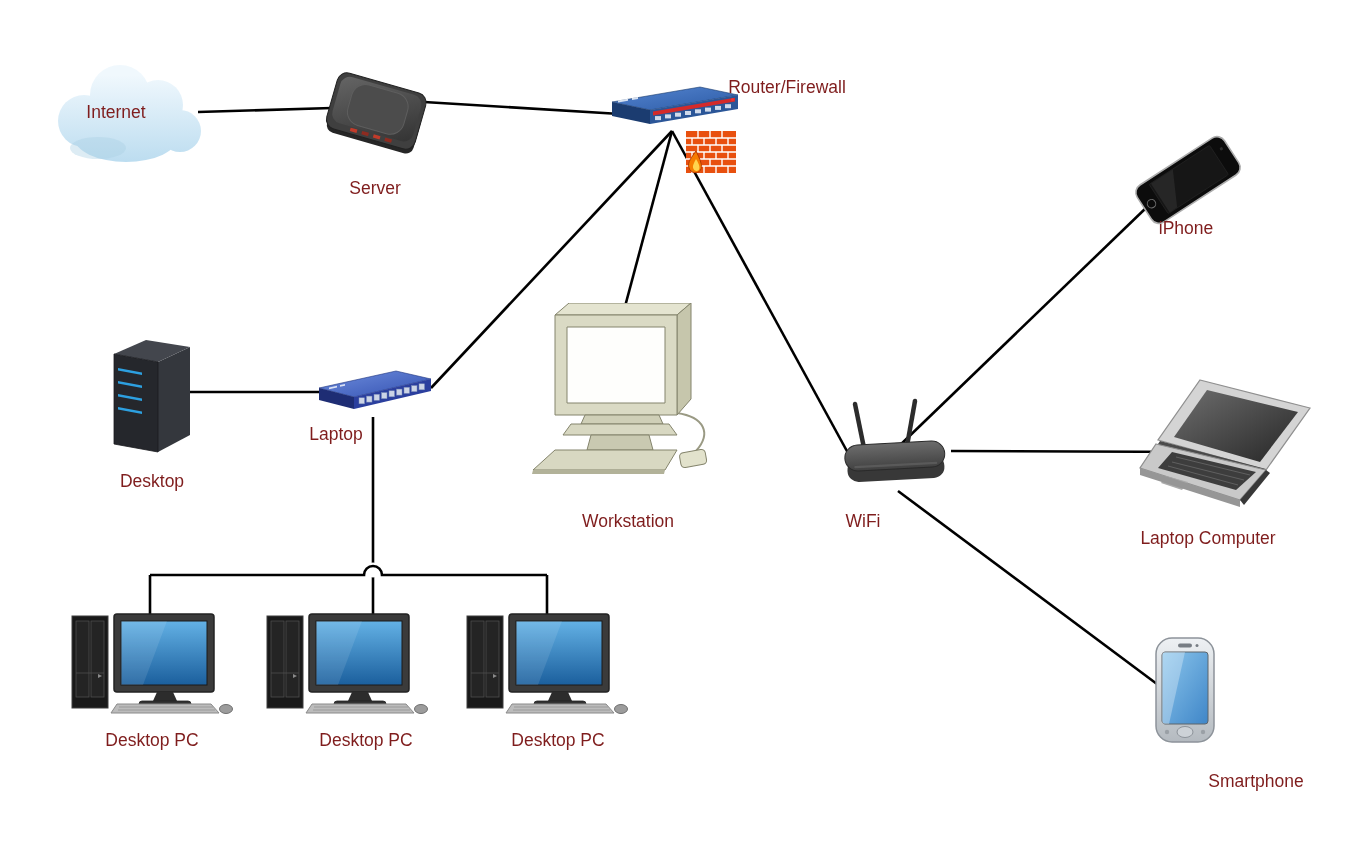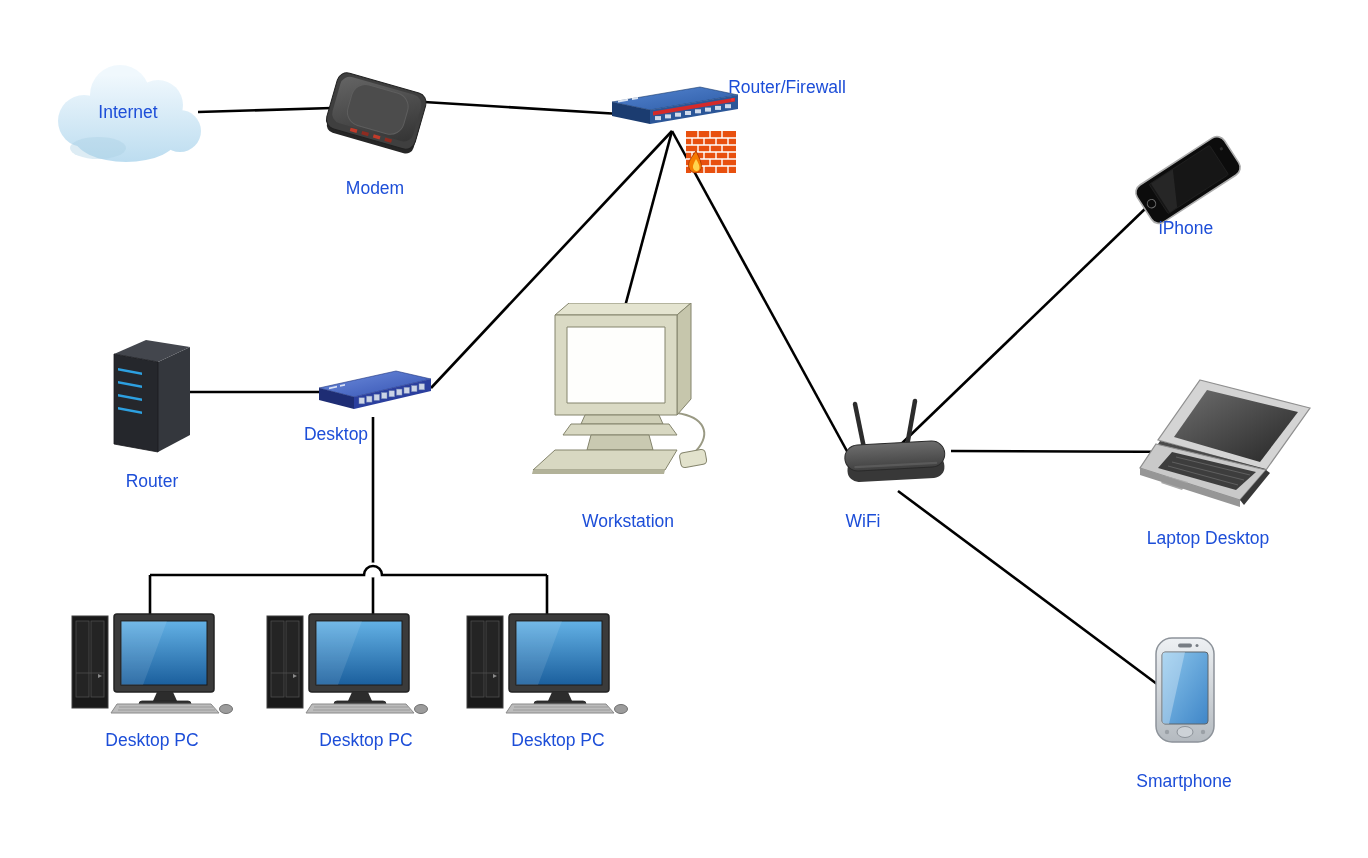--- a/index.html
+++ b/index.html
@@ -4,21 +4,21 @@
 <style>
   html,body{margin:0;padding:0;background:#ffffff;}
   .canvas{
     position:relative;width:1368px;height:858px;background:#ffffff;
     font-family:"Liberation Sans",sans-serif;overflow:hidden;
   }
   .edges{position:absolute;left:0;top:0;}
   .art{position:absolute;}
   .node-label{
     position:absolute;transform:translateX(-50%);
-    font-size:17.5px;color:#1d4ed8;white-space:nowrap;line-height:1.15;
+    font-size:17.5px;color:#7f1d1d;white-space:nowrap;line-height:1.15;
   }
 </style>
 </head>
 <body>
 
 <div class="canvas">
 
   <svg width="0" height="0" style="position:absolute" aria-hidden="true">
     <defs>
       <linearGradient id="gCloud" gradientUnits="userSpaceOnUse" x1="0" y1="20" x2="0" y2="112">
@@ -86,37 +86,37 @@
       <g>
         <circle cx="42" cy="66" r="26" fill="url(#gCloud)"></circle>
         <circle cx="78" cy="40" r="30" fill="url(#gCloud)"></circle>
         <circle cx="116" cy="50" r="25" fill="url(#gCloud)"></circle>
         <circle cx="138" cy="76" r="21" fill="url(#gCloud)"></circle>
         <ellipse cx="84" cy="82" rx="52" ry="25" fill="url(#gCloud)"></ellipse>
         <ellipse cx="56" cy="93" rx="28" ry="11" fill="#a9cfe4" opacity="0.4"></ellipse>
       </g>
     </svg>
   </div>
-  <div class="node-label" style="left:128px;top:102px">Internet</div>
+  <div class="node-label" style="left:116px;top:102px">Internet</div>
 
   <div class="art" style="left:316px;top:70px">
     <svg width="120" height="88">
       <g transform="rotate(16 60 42)">
         <rect x="16" y="34" width="90" height="40" rx="8" fill="#262626"></rect>
         <rect x="14" y="12" width="92" height="58" rx="10" fill="#3f3f3f" stroke="#222222"></rect>
         <rect x="18" y="15" width="84" height="48" rx="10" fill="url(#gModemTop)"></rect>
         <rect x="32" y="18" width="58" height="42" rx="14" fill="#4c4c4c" stroke="#5e5e5e"></rect>
         <rect x="40" y="64" width="7" height="3.5" fill="#c23b2a"></rect>
         <rect x="52" y="64" width="7" height="3.5" fill="#8e2b20"></rect>
         <rect x="64" y="64" width="7" height="3.5" fill="#c23b2a"></rect>
         <rect x="76" y="64" width="7" height="3.5" fill="#8e2b20"></rect>
       </g>
     </svg>
   </div>
-  <div class="node-label" style="left:375px;top:178px">Modem</div>
+  <div class="node-label" style="left:375px;top:178px">Server</div>
 
   <div class="art" style="left:608px;top:84px">
     <svg width="132" height="52">
       <polygon points="4,18 92,3 130,11 42,26" fill="url(#gRouterTop)" stroke="#17396b" stroke-width="0.6"></polygon>
       <polygon points="4,18 42,26 42,40 4,32" fill="#1b3c70"></polygon>
       <polygon points="42,26 130,11 130,25 42,40" fill="#2b5698"></polygon>
       <polygon points="45,27.6 127,13.8 127,17.6 45,31.4" fill="#d42a2a"></polygon>
       <g fill="#d9e2f0" opacity="0.95">
         <rect x="47" y="32.1" width="6" height="4"></rect>
           <rect x="57" y="30.4" width="6" height="4"></rect>
@@ -189,21 +189,21 @@
       <polygon points="8,20 40,6 84,13 52,28" fill="#43464d"></polygon>
       <polygon points="8,20 52,28 52,118 8,110" fill="#25272c" stroke="#191a1e" stroke-width="0.8"></polygon>
       <g fill="#2da0e0">
         <polygon points="12,34 36,38.4 36,41 12,36.6"></polygon>
         <polygon points="12,47 36,51.4 36,54 12,49.6"></polygon>
         <polygon points="12,60 36,64.4 36,67 12,62.6"></polygon>
         <polygon points="12,73 36,77.4 36,80 12,75.6"></polygon>
       </g>
     </svg>
   </div>
-  <div class="node-label" style="left:152px;top:471px">Router</div>
+  <div class="node-label" style="left:152px;top:471px">Desktop</div>
 
   <div class="art" style="left:316px;top:364px">
     <svg width="118" height="58">
       <polygon points="3,24 80,7 115,15 38,33" fill="url(#gSwitchTop)" stroke="#1c337e" stroke-width="0.6"></polygon>
       <polygon points="3,24 38,33 38,45 3,36" fill="#1e2d74"></polygon>
       <polygon points="38,33 115,15 115,27 38,45" fill="#2b3f9e"></polygon>
       <g fill="#ccd4e6" stroke="#7a8cb8" stroke-width="0.5">
         <rect x="43" y="33.8" width="5.5" height="6"></rect>
           <rect x="50.5" y="32.1" width="5.5" height="6"></rect>
         <rect x="58" y="30.3" width="5.5" height="6"></rect>
@@ -211,21 +211,21 @@
         <rect x="73" y="26.8" width="5.5" height="6"></rect>
           <rect x="80.5" y="25.1" width="5.5" height="6"></rect>
         <rect x="88" y="23.3" width="5.5" height="6"></rect>
           <rect x="95.5" y="21.6" width="5.5" height="6"></rect>
         <rect x="103" y="19.8" width="5.5" height="6"></rect>
       </g>
       <polygon points="13,23.5 21,21.8 21,23.6 13,25.3" fill="#e8ecf8" opacity="0.9"></polygon>
       <polygon points="24,21 29,20 29,21.8 24,22.8" fill="#e8ecf8" opacity="0.9"></polygon>
     </svg>
   </div>
-  <div class="node-label" style="left:336px;top:424px">Desktop</div>
+  <div class="node-label" style="left:336px;top:424px">Laptop</div>
 
   <div class="art" style="left:528px;top:303px">
     <svg width="186" height="172">
       <g stroke="#84846c" stroke-width="1" stroke-linejoin="round">
         <path d="M149,110 C176,114 184,130 168,148" fill="none" stroke="#9a9a84" stroke-width="2"></path>
         <polygon points="27,12 41,0 163,0 149,12" fill="#e4e4d0"></polygon>
         <polygon points="149,12 163,0 163,96 149,112" fill="#c6c6ac"></polygon>
         <rect x="27" y="12" width="122" height="100" fill="#dadac4"></rect>
         <rect x="39" y="24" width="98" height="76" fill="#fefefc"></rect>
         <polygon points="57,112 131,112 135,121 53,121" fill="#cfcfb7"></polygon>
@@ -262,21 +262,21 @@
       <g stroke="#606060" stroke-width="1">
         <path d="M38,79 L112,97"></path>
           <path d="M34,84 L106,102"></path>
           <path d="M30,88 L100,107"></path>
       </g>
       <polygon points="28,98 50,104 44,112 23,105" fill="#ababab"></polygon>
       <polygon points="2,90 102,122 102,129 2,97" fill="#969696"></polygon>
       <polygon points="102,122 128,92 132,95 106,127" fill="#383838"></polygon>
     </svg>
   </div>
-  <div class="node-label" style="left:1208px;top:528px">Laptop Desktop</div>
+  <div class="node-label" style="left:1208px;top:528px">Laptop Computer</div>
 
   <div class="art" style="left:70px;top:610px">
     <svg width="164" height="106">
       <rect x="2" y="6" width="36" height="92" fill="#191919" stroke="#3e3e3e"></rect>
       <rect x="6" y="11" width="13" height="76" fill="#242424" stroke="#4e4e4e" stroke-width="0.8"></rect>
       <rect x="21" y="11" width="13" height="76" fill="#242424" stroke="#4e4e4e" stroke-width="0.8"></rect>
       <path d="M6,63 L34,63" stroke="#4e4e4e" stroke-width="0.8"></path>
       <polygon points="28,64 32,66 28,68" fill="#8a8a8a"></polygon>
       <rect x="44" y="4" width="100" height="78" rx="3" fill="#3b3b3b" stroke="#232323" stroke-width="1.5"></rect>
       <rect x="51" y="11" width="86" height="64" fill="url(#gScreenBlue)" stroke="#1a1a1a"></rect>
@@ -333,15 +333,15 @@
       <rect x="4" y="2" width="58" height="104" rx="16" fill="url(#gPhoneBody)" stroke="#8d939a" stroke-width="1.5"></rect>
       <rect x="26" y="7.5" width="14" height="4" rx="2" fill="#777d84"></rect>
       <circle cx="45" cy="9.5" r="1.5" fill="#777d84"></circle>
       <rect x="10" y="16" width="46" height="72" rx="3" fill="url(#gPhoneScreen)" stroke="#5d646b"></rect>
       <polygon points="10,16 33,16 17,88 10,88" fill="#ffffff" opacity="0.3"></polygon>
       <ellipse cx="33" cy="96" rx="8" ry="5.5" fill="#cdd2d7" stroke="#8d939a"></ellipse>
       <circle cx="15" cy="96" r="2.2" fill="#9aa0a6"></circle>
       <circle cx="51" cy="96" r="2.2" fill="#9aa0a6"></circle>
     </svg>
   </div>
-  <div class="node-label" style="left:1184px;top:771px">Smartphone</div>
+  <div class="node-label" style="left:1256px;top:771px">Smartphone</div>
 
 </div>
 
 </body></html>

